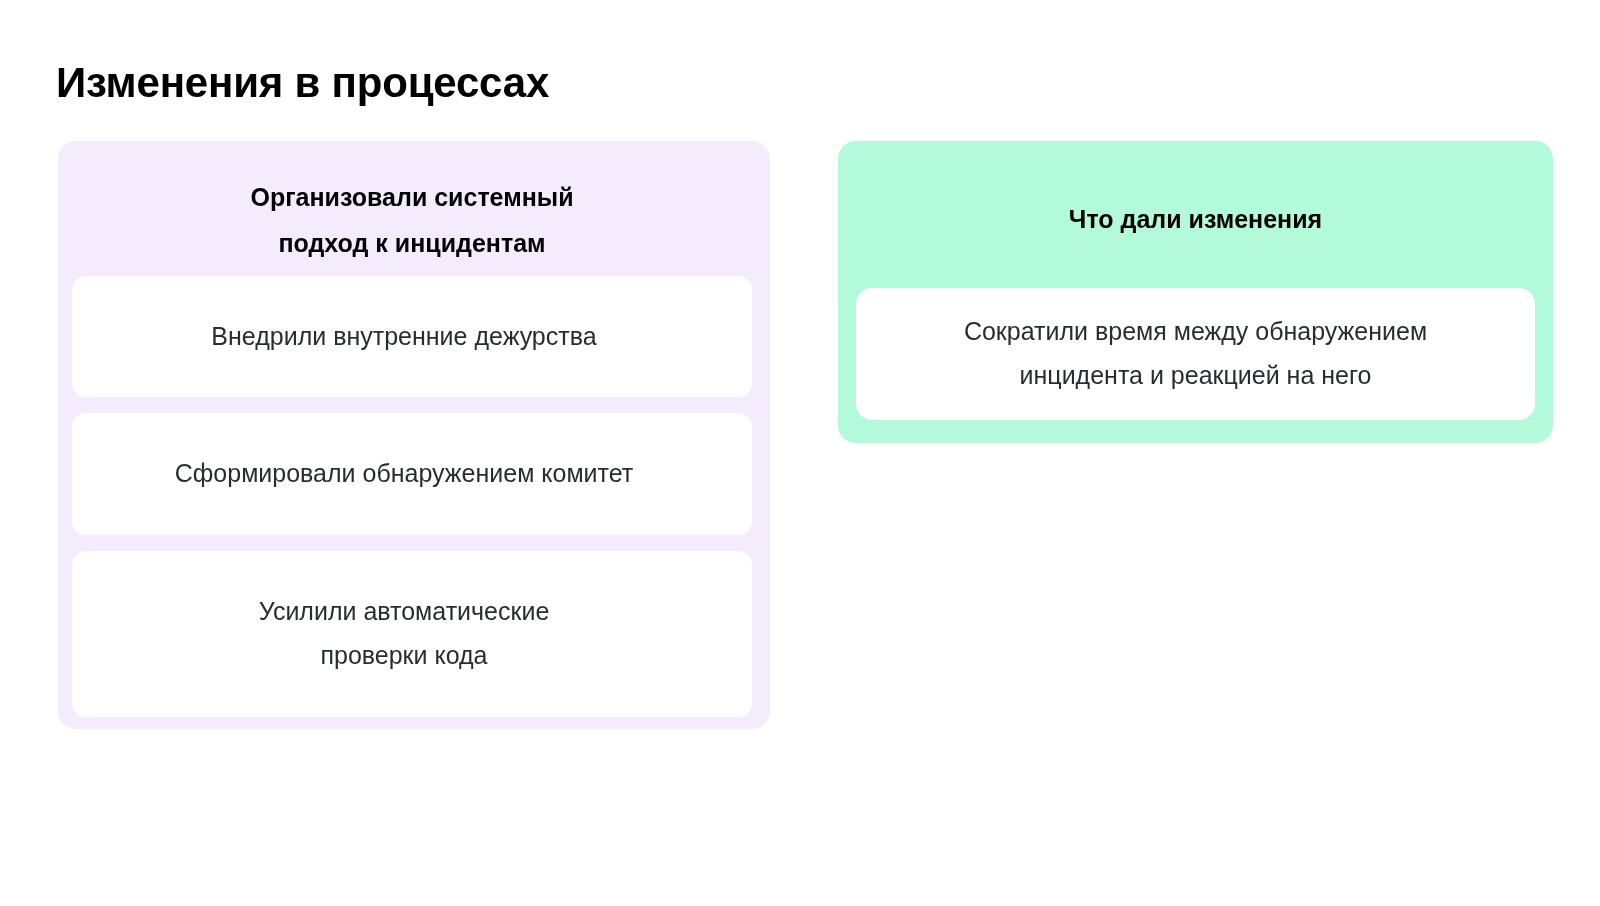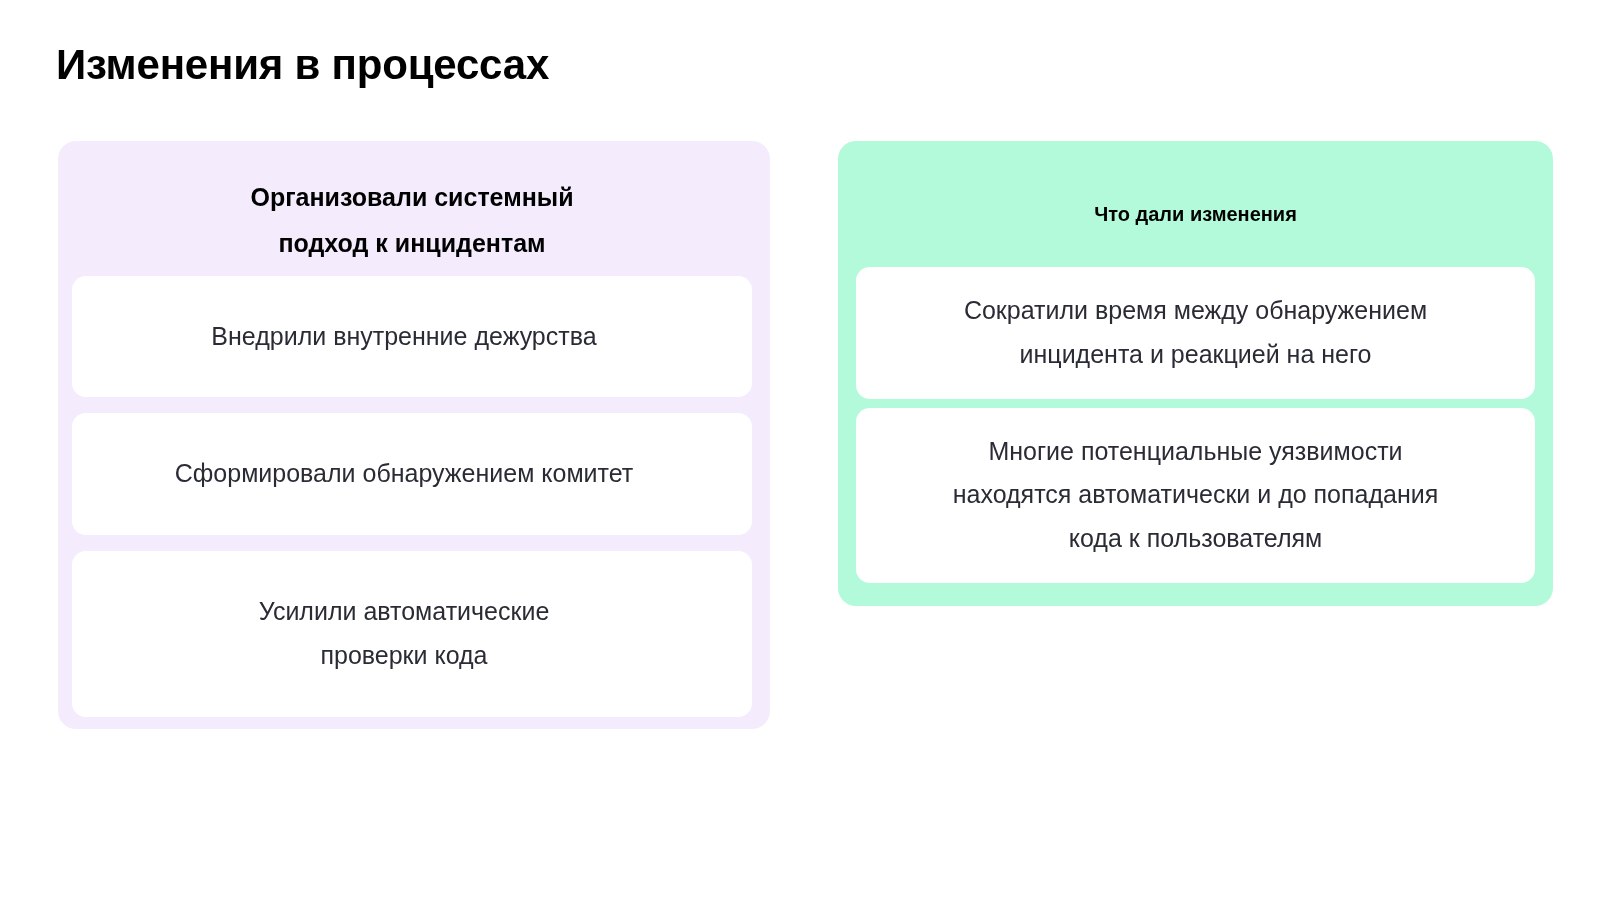--- a/index.html
+++ b/index.html
@@ -11,21 +11,21 @@
     height: 906px;
     background: #ffffff;
     font-family: "Liberation Sans", "DejaVu Sans", sans-serif;
     overflow: hidden;
     position: relative;
   }
 
   #page-title {
     position: absolute;
     left: 56px;
-    top: 12px;
+    top: 30px;
     font-size: 42px;
     font-weight: bold;
     color: #000000;
     letter-spacing: -0.2px;
     line-height: 1.2;
     white-space: nowrap;
   }
 
   .panels {
     position: absolute;
@@ -63,23 +63,23 @@
     white-space: pre-line;
   }
 
   .panel-left .panel-header {
     font-size: 25px;
     line-height: 1.85;
     padding: 33px 10px 9px 10px;
   }
 
   .panel-right .panel-header {
-    font-size: 20px;
+    font-size: 25px;
     line-height: 1.85;
-    padding: 55px 10px 34px 10px;
+    padding: 55px 10px 46px 10px;
   }
 
   .cards {
     display: flex;
     flex-direction: column;
   }
 
   .panel-left .cards { gap: 16px; }
   .panel-right .cards { gap: 9px; }
 
@@ -94,20 +94,21 @@
   .panel-left .card {
     font-size: 25px;
     line-height: 1.75;
     padding: 39px 40px 39px 24px;
   }
 
   .panel-right .card {
     font-size: 25px;
     line-height: 1.75;
     padding: 22px 16px 22px 16px;
+    border-radius: 16px;
   }
 </style>
 </head>
 <body>
 
 <h1 id="page-title">Изменения в процессах</h1>
 
 <div class="panels">
 
   <section class="panel panel-left">
@@ -119,19 +120,16 @@
       <div class="card">Усилили автоматические
 проверки кода</div>
     </div>
   </section>
 
   <section class="panel panel-right">
     <div class="panel-header">Что дали изменения</div>
     <div class="cards">
       <div class="card">Сократили время между обнаружением
 инцидента и реакцией на него</div>
-      <div class="card">Многие потенциальные уязвимости
-находятся автоматически и до попадания
-кода к пользователям</div>
     </div>
   </section>
 
 </div>
 
 </body></html>

